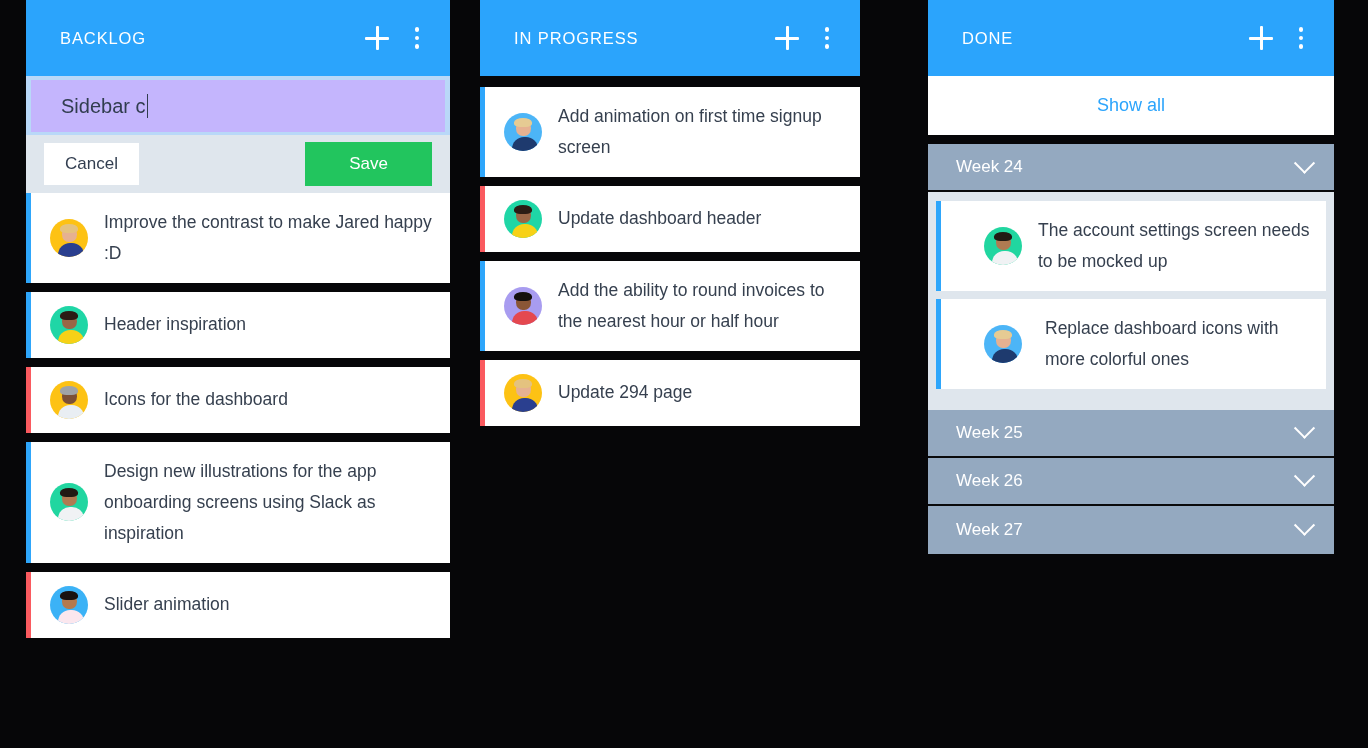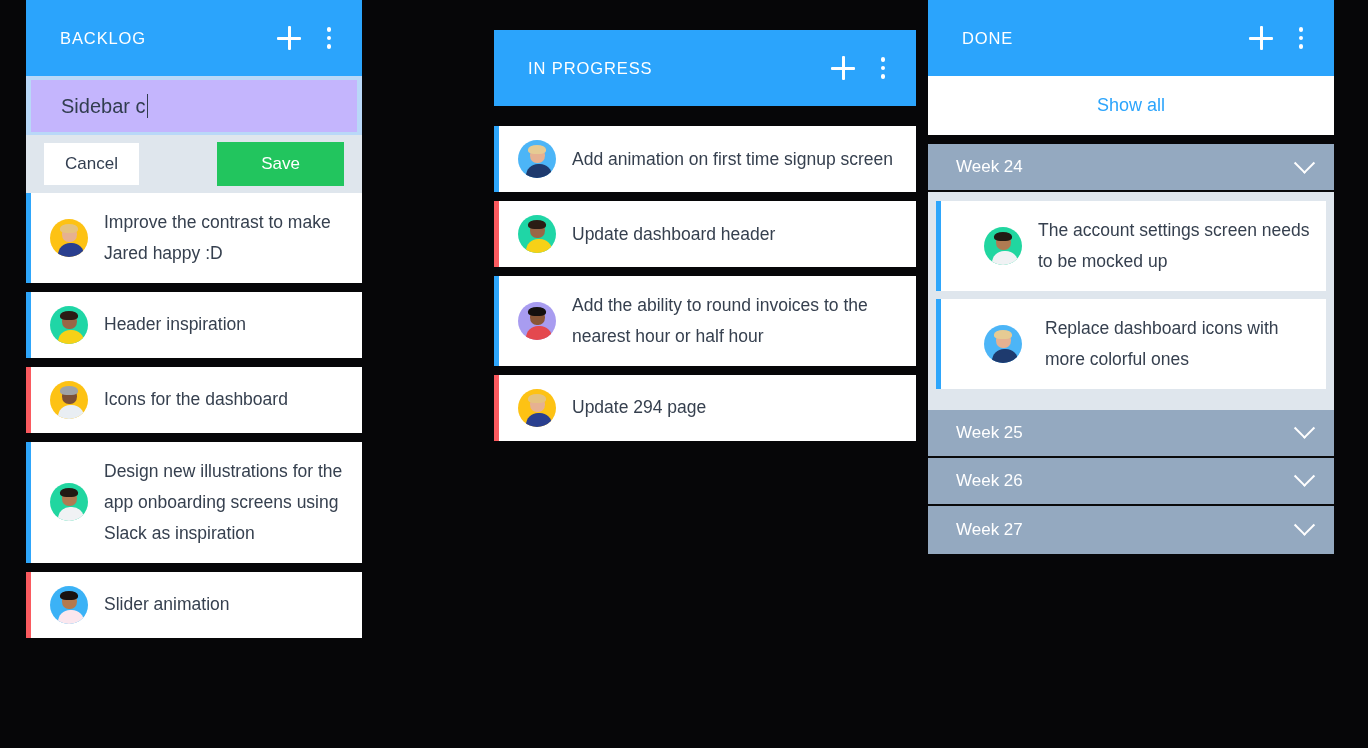--- a/index.html
+++ b/index.html
@@ -21,22 +21,22 @@
 
   
   .column {
     position: absolute;
     top: 0;
     display: flex;
     flex-direction: column;
     border-radius: 0 0 14px 14px;
   }
 
-  .col-backlog    { left: 26px;  width: 336px; }
-  .col-inprogress { left: 494px; width: 422px; margin-top: 30px; }
+  .col-backlog    { left: 26px;  width: 424px; }
+  .col-inprogress { left: 480px; width: 380px; }
   .col-done       { left: 928px; width: 406px; border-radius: 12px; }
 
   .col-header {
     height: 76px;
     background: #2ba4fc;
     display: flex;
     align-items: center;
     padding: 0 22px 0 34px;
     color: #ffffff;
     flex: none;
@@ -351,21 +351,21 @@
       <div class="hdr-actions">
         <div class="icon-plus"></div>
         <div class="icon-dots">
           <span></span>
           <span></span>
           <span></span>
         </div>
       </div>
     </div>
     <div class="col-body">
-      <div class="card-list" style="padding-top:20px">
+      <div class="card-list" style="padding-top:11px">
         <div class="card accent-blue">
           <div class="avatar" style="background:#4cb5f7">
             <div class="face">
                 <div class="head">
                   <div class="hair" style="background:#e6cb93"></div>
                 </div>
                 <div class="body" style="background:#1e3a6e"></div>
               </div>
           </div>
           <div class="card-title">Add animation on first time signup screen</div>

